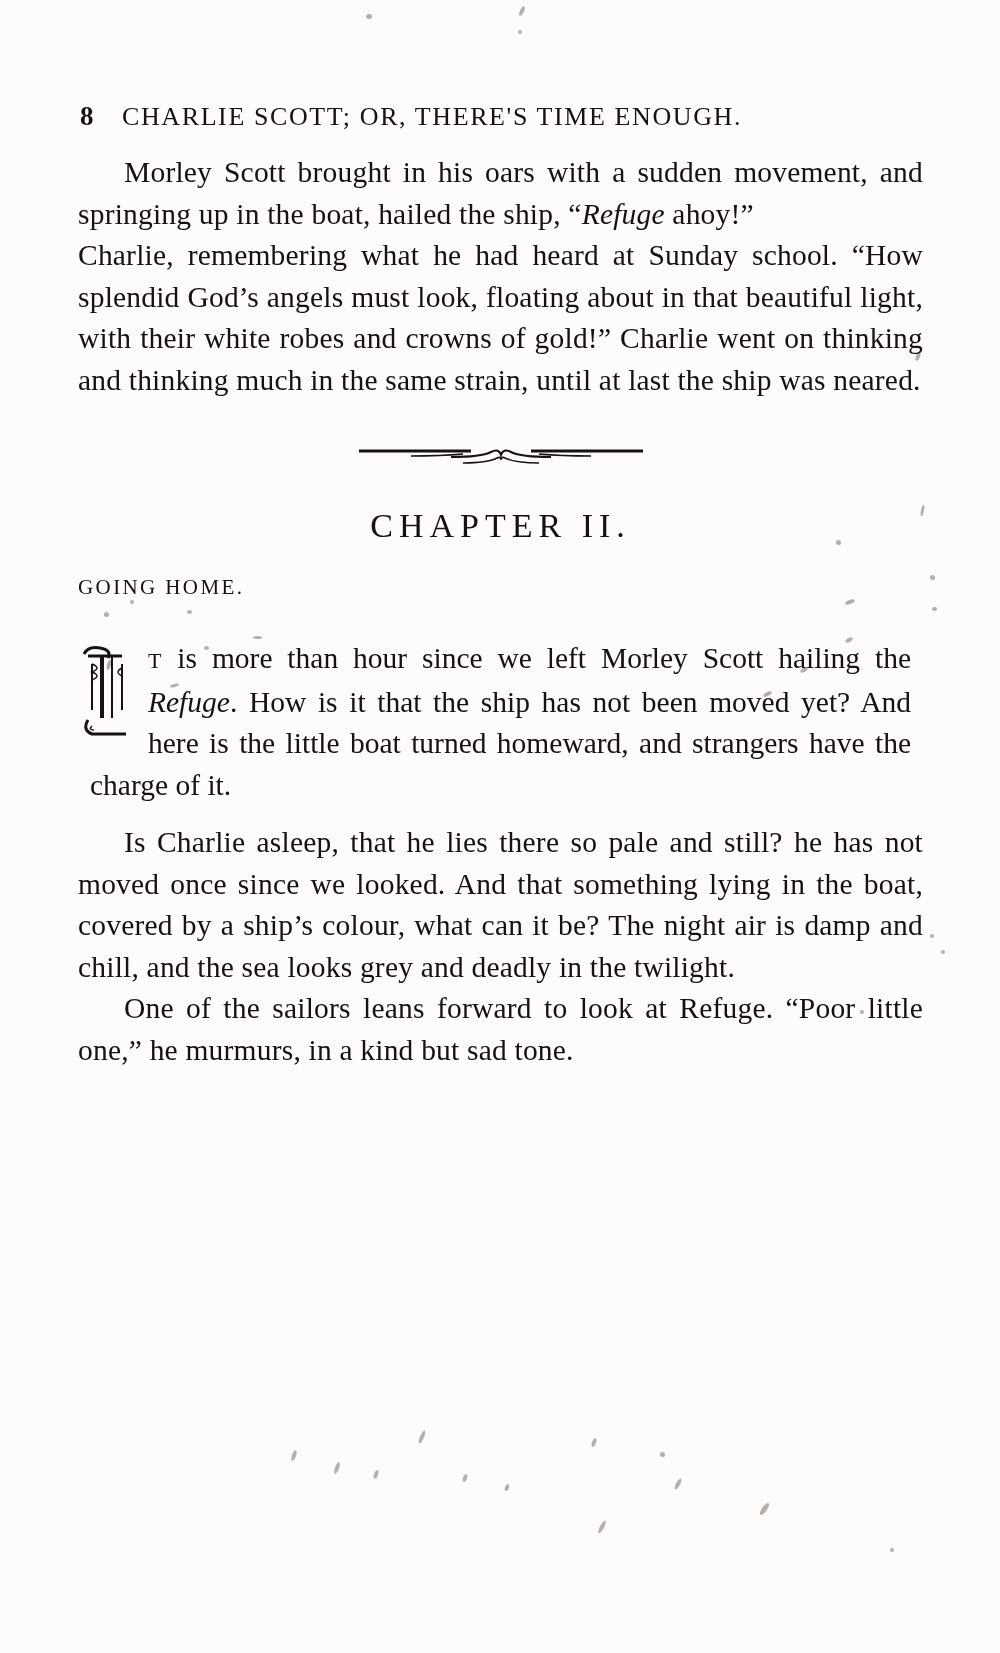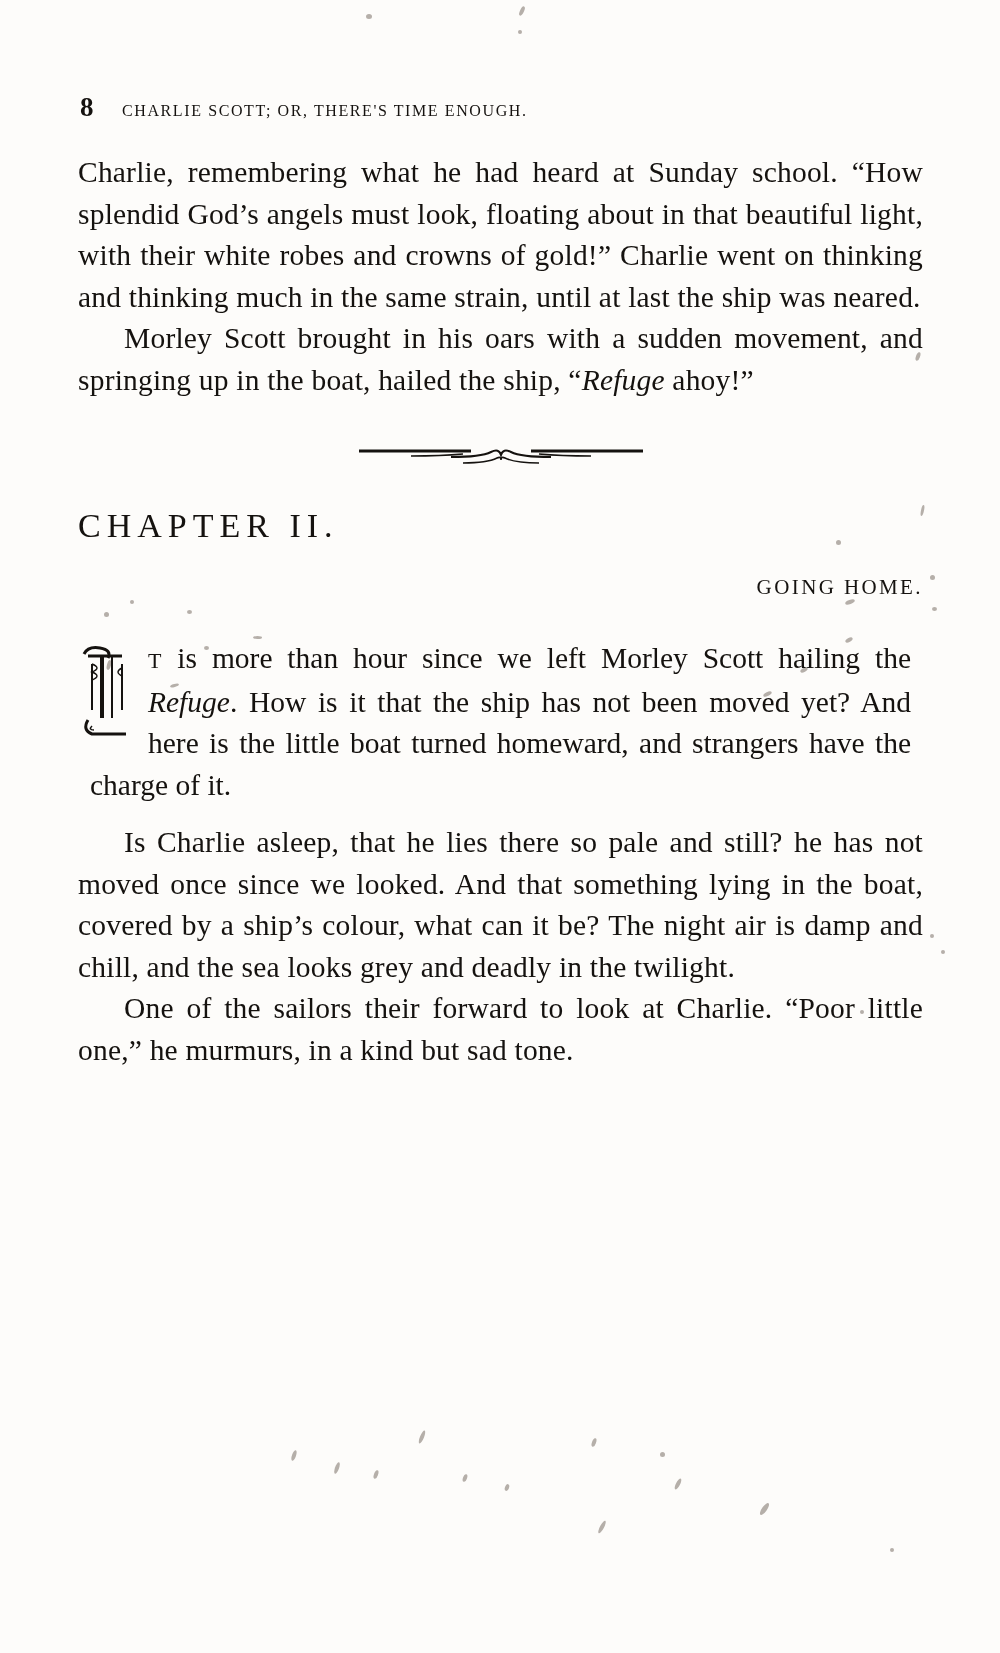--- a/index.html
+++ b/index.html
@@ -38,21 +38,21 @@
     display: flex;
     align-items: baseline;
     gap: 28px;
   }
   .folio {
     font-size: 27px;
     font-weight: bold;
     letter-spacing: .5px;
   }
   .head-title {
-    font-size: 16px;
+    font-size: 26px;
     letter-spacing: 1.6px;
     font-variant: small-caps;
     text-transform: uppercase;
     white-space: nowrap;
     margin-top: 24px;
   }
 
   .body-col {
     position: absolute;
     top: 152px;
@@ -74,27 +74,28 @@
   .ornament {
     margin: 36px auto 0 auto;
     width: 300px;
     height: 40px;
     position: relative;
   }
   .ornament svg { display: block; }
 
   .chapter-title {
     margin-top: 30px;
+    text-align: center;
     font-size: 34px;
     letter-spacing: 6px;
     font-family: "Liberation Serif", serif;
   }
   .chapter-sub {
     margin-top: 30px;
-    text-align: right;
+    text-align: left;
     font-size: 21px;
     letter-spacing: 2.4px;
     text-transform: uppercase;
   }
 
   .dropcap-block {
     margin-top: 38px;
     position: relative;
   }
   .dropcap {
@@ -159,23 +160,23 @@
   <div class="speck" style="left:762px;top:1502px;width:5px;height:14px;transform:rotate(35deg);"></div>
   <div class="speck" style="left:890px;top:1548px;width:4px;height:4px;"></div>
 
   <div class="running-head">
     <span class="folio">8</span>
     <span class="head-title">Charlie Scott; or, There's Time Enough.</span>
   </div>
 
   <div class="body-col">
 
+    <p class="para indent">Morley Scott brought in his oars with a sudden movement, and springing up in the boat, hailed the ship, “<em>Refuge</em> ahoy!”</p>
+
     <p class="para noindent">Charlie, remembering what he had heard at Sunday school.  “How splendid God’s angels must look, floating about in that beautiful light, with their white robes and crowns of gold!”  Charlie went on thinking and thinking much in the same strain, until at last the ship was neared.</p>
-
-    <p class="para indent">Morley Scott brought in his oars with a sudden movement, and springing up in the boat, hailed the ship, “<em>Refuge</em> ahoy!”</p>
 
     <div class="ornament">
       <svg width="300" height="40" viewBox="0 0 300 40" aria-hidden="true">
         <path d="M8 14 L120 14" stroke="#15120f" stroke-width="3" fill="none"></path>
         <path d="M180 14 L292 14" stroke="#15120f" stroke-width="3" fill="none"></path>
         <path d="M100 20 Q130 20 140 15 Q148 11 150 18 Q152 11 160 15 Q170 20 200 20" stroke="#15120f" stroke-width="2" fill="none"></path>
         <path d="M112 26 Q136 26 146 21 Q150 19 150 23 Q150 19 154 21 Q164 26 188 26" stroke="#15120f" stroke-width="1.6" fill="none"></path>
         <path d="M60 19 Q90 19 112 17" stroke="#15120f" stroke-width="1.4" fill="none"></path>
         <path d="M188 17 Q210 19 240 19" stroke="#15120f" stroke-width="1.4" fill="none"></path>
       </svg>
@@ -199,16 +200,16 @@
           <path d="M14 82 Q10 86 16 86" stroke="#15120f" stroke-width="1.6" fill="none"></path>
         </svg>
       </span>
       <p class="first-para">
         <span class="smallcap-lead">T</span>
         <span>is more than hour since we left Morley Scott hailing the <em>Refuge</em>.  How is it that the ship has not been moved yet?  And here is the little boat turned homeward, and strangers have the charge of it.</span>
       </p>
     </div>
 
     <p class="para indent" style="margin-top:16px;">Is Charlie asleep, that he lies there so pale and still? he has not moved once since we looked. And that something lying in the boat, covered by a ship’s colour, what can it be?  The night air is damp and chill, and the sea looks grey and deadly in the twilight.</p>
-    <p class="para indent">One of the sailors their forward to look at Charlie.  “Poor little one,” he murmurs, in a kind but sad tone.</p>
+    <p class="para indent">One of the sailors leans forward to look at Refuge.  “Poor little one,” he murmurs, in a kind but sad tone.</p>
 
   </div>
 </div>
 
 </body></html>

